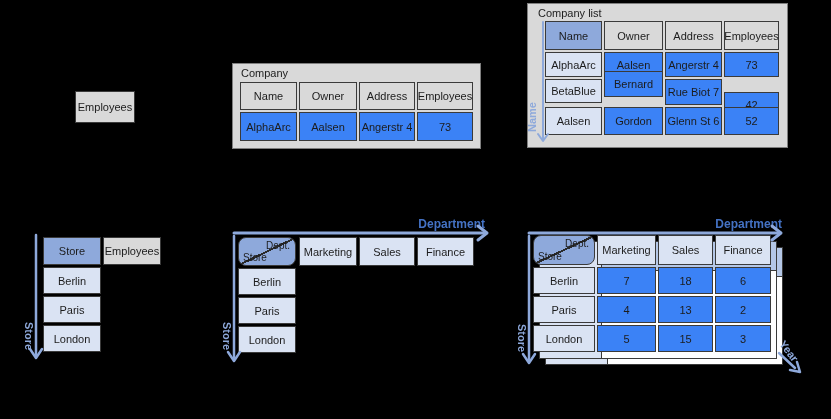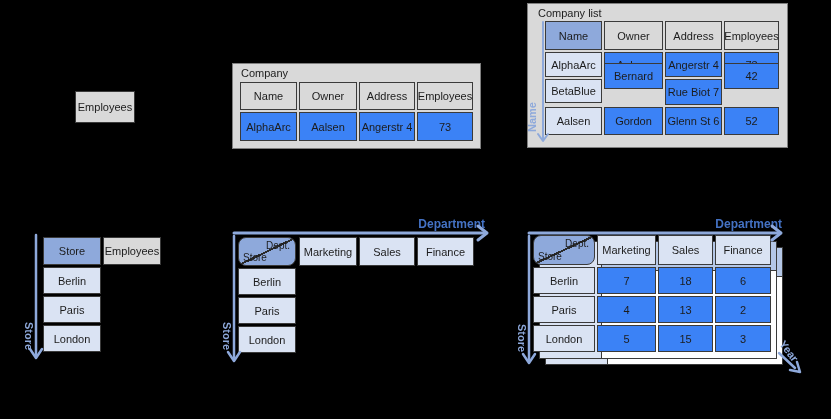--- a/index.html
+++ b/index.html
@@ -56,23 +56,23 @@
   <div class="cell gray" style="left:604px;top:21px;width:59px;height:29px">Owner</div>
   <div class="cell gray" style="left:665px;top:21px;width:57px;height:29px">Address</div>
   <div class="cell gray" style="left:724px;top:21px;width:55px;height:29px">Employees</div>
 
   <div class="cell lblue" style="left:545px;top:52px;width:57px;height:25px">AlphaArc</div>
   <div class="cell white" style="left:604px;top:52px;width:59px;height:25px">Aalsen</div>
   <div class="cell white" style="left:665px;top:52px;width:57px;height:25px">Angerstr 4</div>
   <div class="cell white" style="left:724px;top:52px;width:55px;height:25px">73</div>
 
   <div class="cell lblue" style="left:545px;top:79px;width:57px;height:24px">BetaBlue</div>
-  <div class="cell white" style="left:604px;top:63px;width:59px;height:26px">Bernard</div>
+  <div class="cell white" style="left:604px;top:71px;width:59px;height:26px">Bernard</div>
   <div class="cell white" style="left:665px;top:79px;width:57px;height:26px">Rue Biot 7</div>
-  <div class="cell white" style="left:724px;top:63px;width:55px;height:26px">42</div>
+  <div class="cell white" style="left:724px;top:92px;width:55px;height:26px">42</div>
 
   <div class="cell lblue" style="left:545px;top:107px;width:57px;height:28px">Aalsen</div>
   <div class="cell white" style="left:604px;top:107px;width:59px;height:28px">Gordon</div>
   <div class="cell white" style="left:665px;top:107px;width:57px;height:28px">Glenn St 6</div>
   <div class="cell white" style="left:724px;top:107px;width:55px;height:28px">52</div>
 
   <div class="axis-label vrot-90" style="left:532px;top:117px">Name</div>
 
   <div class="cell blue" style="left:43px;top:237px;width:58px;height:28px">Store</div>
   <div class="cell gray" style="left:103px;top:237px;width:58px;height:28px">Employees</div>

